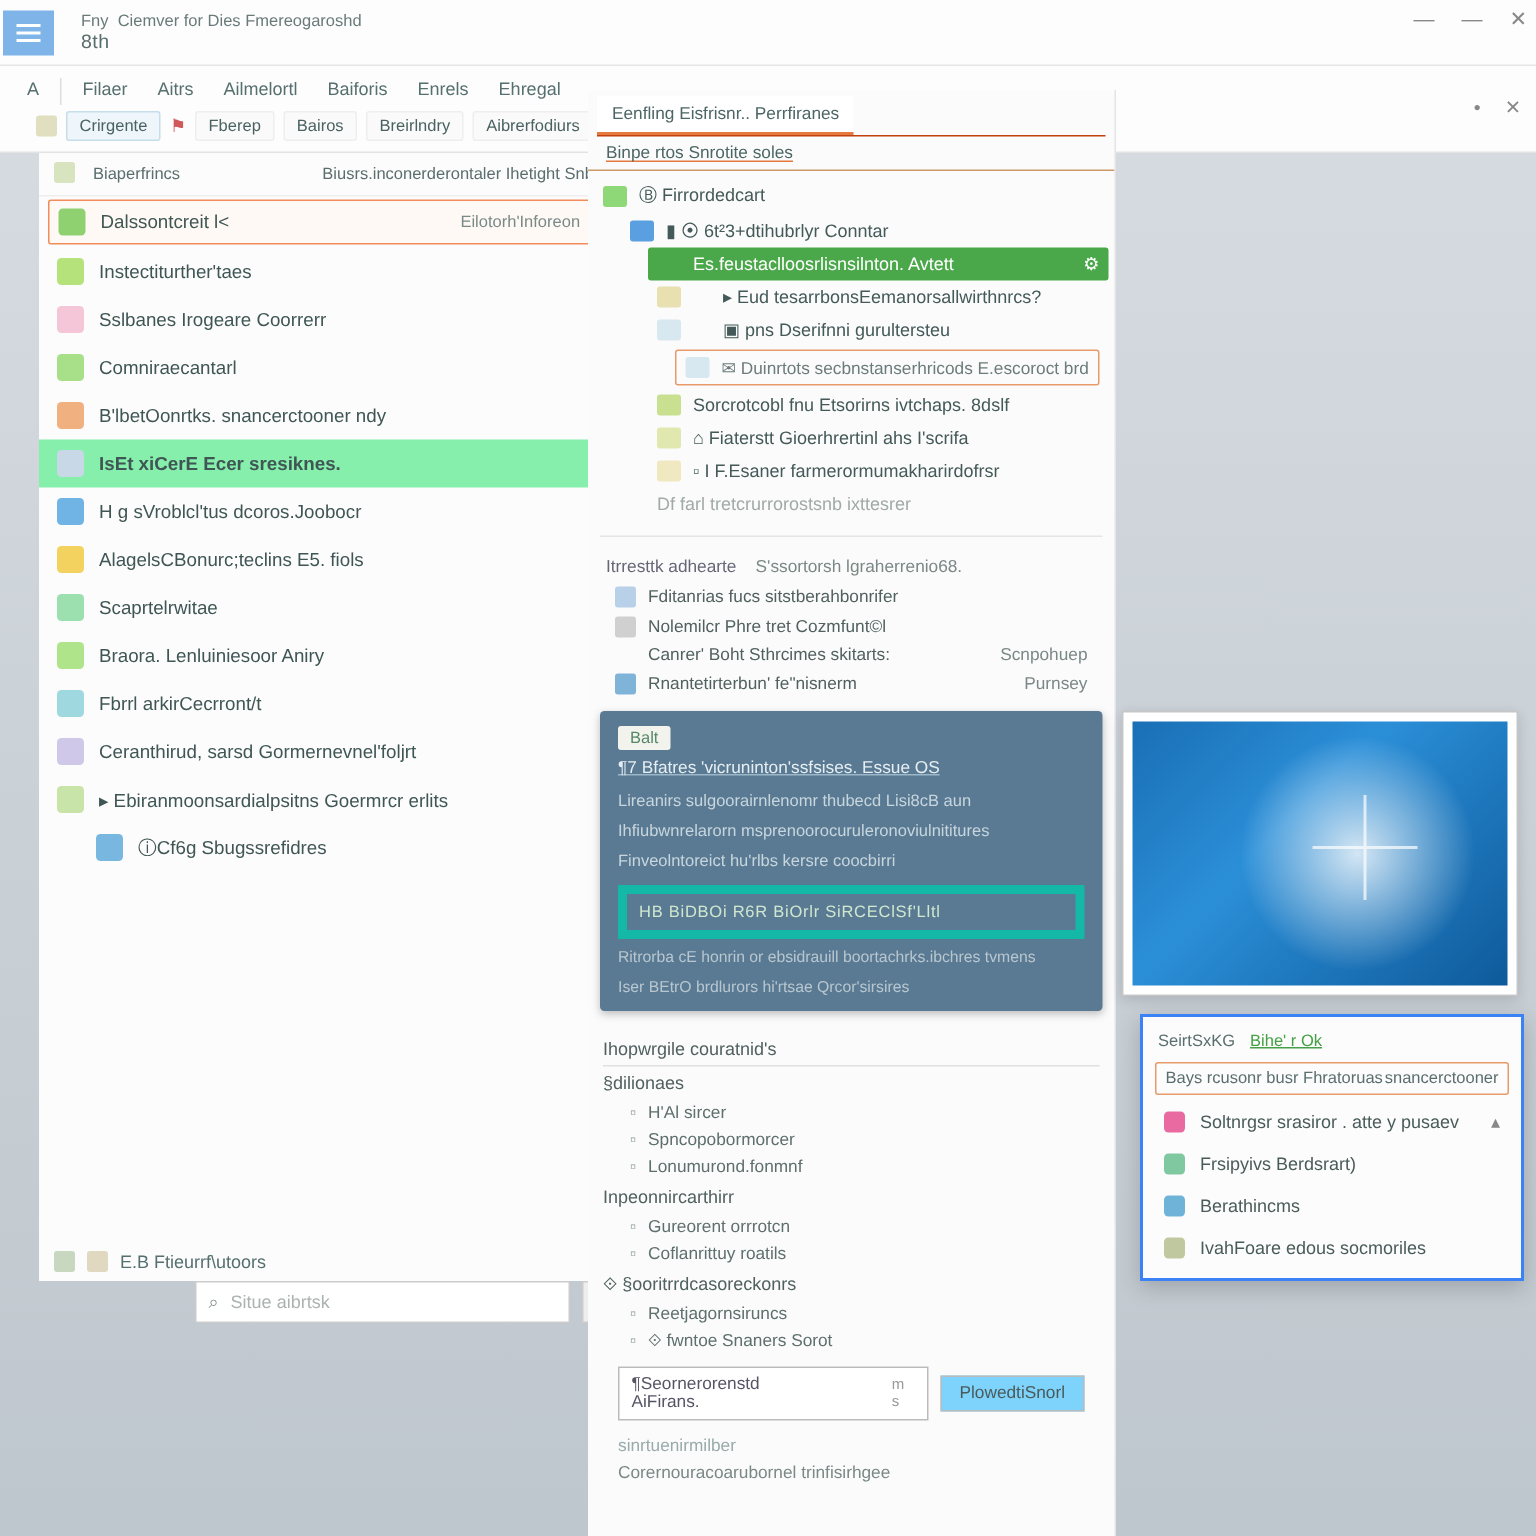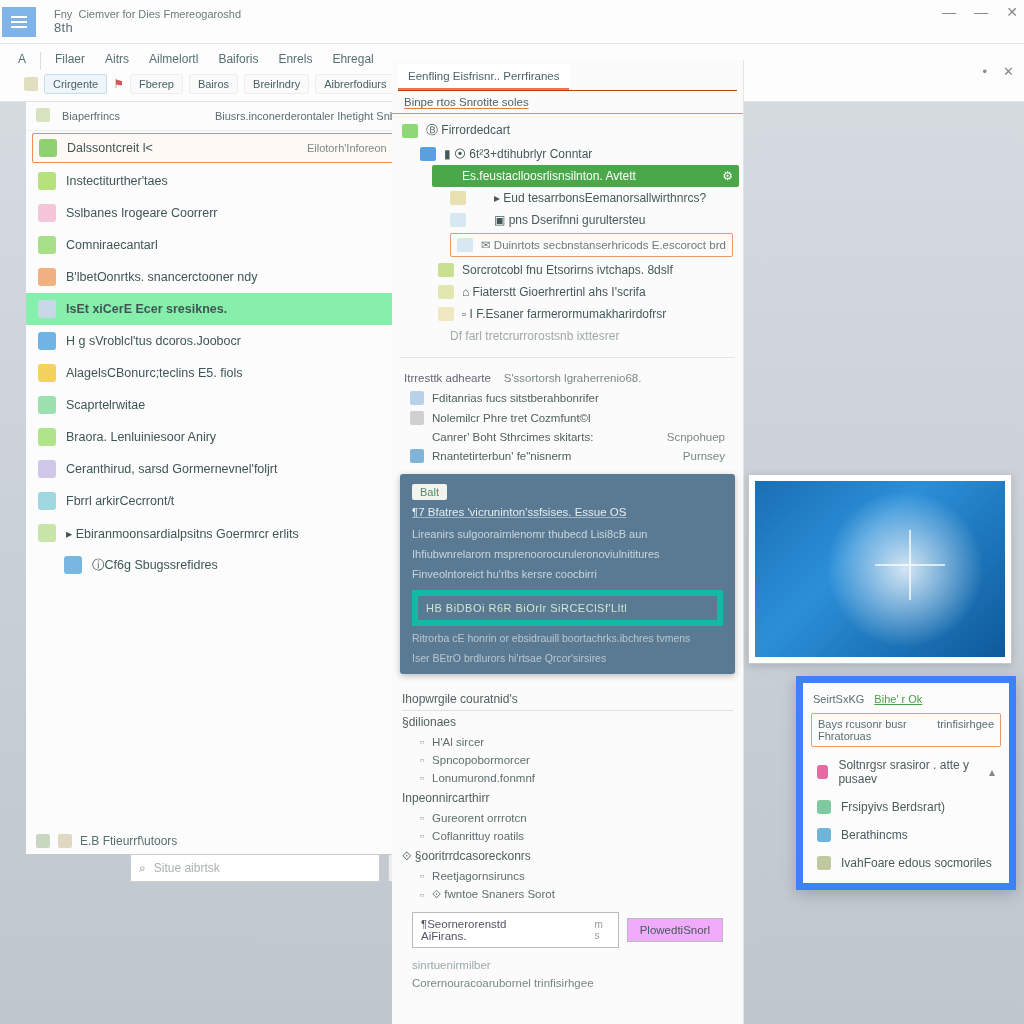--- a/index.html
+++ b/index.html
@@ -50,21 +50,21 @@
 .cp-tabs{display:flex;border-bottom:1px solid #c2410c;margin:4px 6px 0 6px;}
 .cp-tab{font-size:11.5px;color:#4c6665;padding:6px 10px;border-bottom:2px solid transparent;cursor:pointer;}
 .cp-tab.active{border-bottom:2px solid #e47a3f;background:#fff;}
 .cp-crumb{font-size:11.5px;color:#4c6665;padding:5px 12px;border-bottom:1px solid #c96; text-decoration:underline;text-decoration-color:#e47a3f;text-underline-offset:2px;}
 .tree{padding:4px 4px 0 4px;}
 .tnode{display:flex;align-items:center;gap:8px;padding:4px 6px;font-size:12px;color:#445a58;cursor:pointer;}
 .tnode .tic{width:16px;height:14px;border-radius:2px;flex-shrink:0;}
 .tnode.sel{background:#4aa84a;color:#fff;border-radius:2px;}
 .tnode.lvl1{margin-left:18px;}
 .tnode.lvl2{margin-left:36px;}
-.tnode.lvl3{margin-left:48px;gap:28px;}
+.tnode.lvl3{margin-left:36px;gap:28px;}
 .tnode.lvl4{margin-left:72px;font-size:11.5px;color:#6b7c7a;}
 .tnode.box{border:1px solid #e89a6a;border-radius:2px;margin:2px 6px 2px 54px;}
 .divline{height:1px;background:#e3e6e6;margin:10px 8px;}
 .proplabel{font-size:11.5px;color:#667;padding:4px 12px;}
 .proprow{display:flex;align-items:center;gap:8px;padding:3px 18px;font-size:11.5px;color:#51615f;}
 .proprow .k{flex:1;}
 .proprow .v{color:#7a8886;}
 .bluepanel{
   background:#5a7a94;margin:8px;border-radius:3px;padding:10px 12px;color:#dfe9ee;
   box-shadow:0 2px 6px rgba(0,0,0,.25);
@@ -72,21 +72,21 @@
 .bluepanel .bp-head{display:flex;gap:8px;font-size:11px;margin-bottom:6px;align-items:center;}
 .bluepanel .bp-head .pill{background:#f3f3ee;color:#586;padding:2px 8px;border-radius:2px;}
 .bluepanel .bp-title{font-size:11.5px;margin-bottom:6px;color:#e6eef1; text-decoration:underline;text-decoration-color:#9bb6c6;}
 .bluepanel .bp-line{font-size:11px;padding:4px 0;color:#c7d6dd;}
 .bluepanel .bp-box{border:6px solid #14b8a6;padding:6px 8px;margin:6px 0;font-size:11px;color:#cfe7cf;letter-spacing:.5px;}
 .bluepanel .bp-note{font-size:10.5px;color:#b8c7cf;margin-top:4px;}
 .lowerprops{padding:6px 10px;}
 .lowerprops .lh{font-size:12px;color:#51615f;padding:4px 0;}
 .lowerprops .li{font-size:11.5px;color:#5e6f6d;padding:3px 18px;display:flex;align-items:center;gap:8px;}
 .btnrow{display:flex;gap:8px;padding:8px 10px;align-items:center;}
-.btn{border:1px solid #bbb;background:#f0abfc;padding:5px 12px;font-size:11.5px;color:#4a5a58;cursor:pointer;border-radius:0;}
+.btn{border:1px solid #bbb;background:#7dd3fc;padding:5px 12px;font-size:11.5px;color:#4a5a58;cursor:pointer;border-radius:0;}
 .inputbox{border:1px solid #bbb;background:#fff;padding:5px 8px;font-size:11.5px;color:#556;flex:1;display:flex;align-items:center;gap:24px;}
 .searchbar{
   position:absolute;left:130px;bottom:142px;width:250px;height:28px;
   display:flex;align-items:center;border:1px solid #ccc;background:#fff;
   padding:0 8px;gap:8px;color:#8a9593;font-size:12px;
 }
 .menu-btn{position:absolute;left:388px;bottom:142px;width:24px;height:28px;border:1px solid #ccc;background:#eee;display:flex;flex-direction:column;justify-content:center;align-items:center;gap:3px;}
 .menu-btn div{width:12px;height:2px;background:#888;}
 .desktopthumb{
   position:absolute; right:12px; top:474px; width:264px; height:190px;
@@ -101,22 +101,22 @@
   position:relative;
 }
 .wall::after{
   content:"";position:absolute;left:48%;top:28%;width:70px;height:70px;
   background:
     linear-gradient(#fff,#fff) center/2px 100% no-repeat,
     linear-gradient(#fff,#fff) center/100% 2px no-repeat;
   opacity:.7;
 }
 .flyout{
-  position:absolute; right:8px; top:676px; width:220px;
-  background:#fcfcfc;border:7px solid #3b82f6;box-shadow:0 4px 14px rgba(0,0,0,.2);
+  position:absolute; right:8px; top:676px; width:256px;
+  background:#fcfcfc;border:2px solid #3b82f6;box-shadow:0 4px 14px rgba(0,0,0,.2);
   padding:6px 0;
 }
 .flyout .fh{display:flex;gap:10px;padding:4px 10px;font-size:11px;color:#5b6e6e;}
 .flyout .fhi{border:1px solid #e89a6a;border-radius:2px;margin:4px 8px;padding:4px 6px;display:flex;justify-content:space-between;font-size:11px;color:#5b6e6e;}
 .flyout .fi{display:flex;align-items:center;gap:10px;padding:7px 14px;font-size:12px;color:#4a5c5a;cursor:pointer;}
 .flyout .fi .dot{width:14px;height:14px;border-radius:3px;}
 .sec-controls{position:absolute;right:10px;top:64px;display:flex;gap:16px;color:#888;font-size:13px;}
 </style>
 </head>
 <body>
@@ -208,26 +208,26 @@
       </div>
       <div class="lp-item">
         <span class="ic" style="background:#9ce0b0"></span>
         <span>Scaprtelrwitae</span>
       </div>
       <div class="lp-item">
         <span class="ic" style="background:#b0e48a"></span>
         <span>Braora. Lenluiniesoor Aniry</span>
       </div>
       <div class="lp-item">
+        <span class="ic" style="background:#a0d8e0"></span>
+        <span>Fbrrl arkirCecrront/t</span>
+      </div>
+      <div class="lp-item">
         <span class="ic" style="background:#d0c8e8"></span>
         <span>Ceranthirud, sarsd Gormernevnel'foljrt</span>
-      </div>
-      <div class="lp-item">
-        <span class="ic" style="background:#a0d8e0"></span>
-        <span>Fbrrl arkirCecrront/t</span>
       </div>
       <div class="lp-item">
         <span class="ic" style="background:#c8e4a8"></span>
         <span>▸ Ebiranmoonsardialpsitns Goermrcr erlits</span>
       </div>
       <div class="lp-item" style="padding-left: 38px;">
         <span class="ic" style="background:#78b8e0"></span>
         <span>ⓘCf6g Sbugssrefidres</span>
       </div>
     </div>
@@ -389,21 +389,21 @@
   <div class="wall"></div>
 </div>
 
 <div class="flyout">
   <div class="fh">
     <span>SeirtSxKG</span>
     <span style="color:#46a046;text-decoration:underline">Bihe' r Ok</span>
   </div>
   <div class="fhi">
     <span>Bays rcusonr busr Fhratoruas</span>
-    <span>trinfisirhgee</span>
+    <span>snancerctooner</span>
   </div>
   <div id="flyitems">
       <div class="fi">
         <span class="dot" style="background:#e86aa0"></span>
         <span>Soltnrgsr srasiror . atte y pusaev</span>
         <span style="margin-left:auto;color:#888">▴</span>
       </div>
       <div class="fi">
         <span class="dot" style="background:#80c8a0"></span>
         <span>Frsipyivs Berdsrart)</span>

